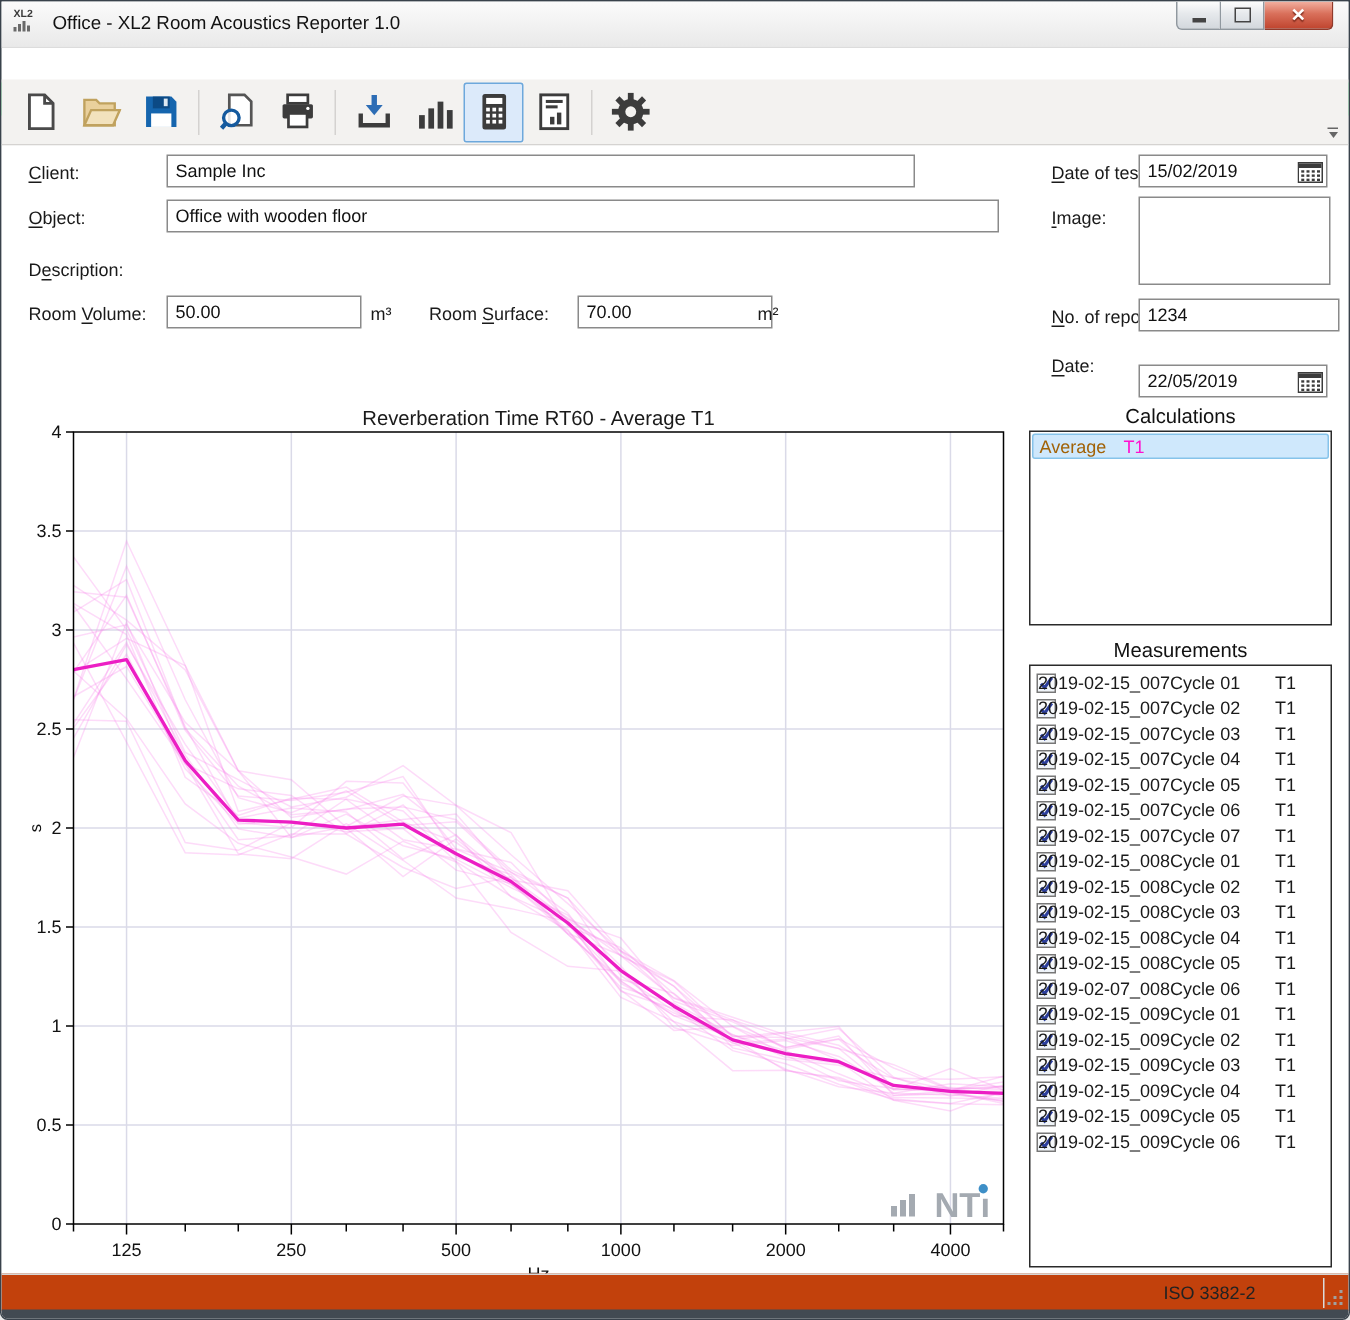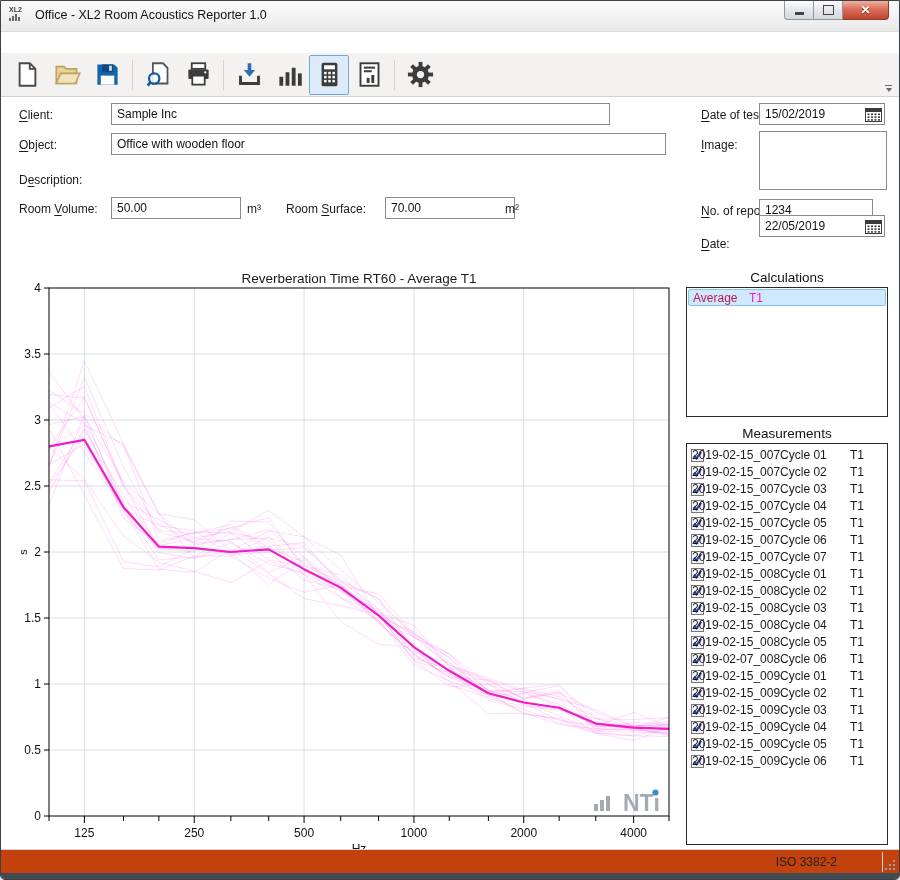--- a/index.html
+++ b/index.html
@@ -34,21 +34,21 @@
   
   .content{position:absolute;left:0;top:96px;right:0;height:752px;background:#fff;}
   .lbl{position:absolute;white-space:nowrap;}
   .field{position:absolute;height:22px;border:1px solid #8a8a8a;background:#fff;font-family:"Liberation Sans",sans-serif;font-size:12px;padding:0 5px;box-sizing:border-box;color:#111;}
   .cal-btn{position:absolute;top:3px;right:3px;width:18px;height:16px;display:flex;align-items:center;justify-content:center;background:#fff;}
   .imgbox{position:absolute;border:1px solid #8a8a8a;background:#fff;}
   
   .panel-title{position:absolute;width:202px;text-align:center;font-size:13.5px;color:#111;}
   .listbox{position:absolute;border:1px solid #2a2a2a;background:#fff;box-sizing:border-box;overflow:hidden;}
   .calc-row{position:relative;height:17px;margin:1px;background:#cfe8fc;border:1px solid #86c3ea;border-radius:2px;box-sizing:border-box;}
-  .calc-name{position:absolute;left:4px;top:1px;color:#be185d;}
+  .calc-name{position:absolute;left:4px;top:1px;color:#a16207;}
   .calc-type{position:absolute;left:60px;top:1px;color:#ff10cf;}
   .meas-row{position:relative;height:17px;}
   .meas-row .cb{position:absolute;left:4px;top:2px;width:13px;height:13px;border:1px solid #777;background:linear-gradient(#fefefe,#eef3f8);box-sizing:border-box;}
   .meas-label{position:absolute;left:5px;top:1px;white-space:nowrap;}
   .meas-type{position:absolute;left:163px;top:1px;}
   
   .statusbar{position:absolute;left:0;top:848px;right:0;height:24px;background:#c2410c;border-top:1px solid #d6d6d6;}
   .status-text{position:absolute;right:62px;top:5px;color:#222;}
   .status-sep{position:absolute;right:16px;top:2px;bottom:2px;width:1px;background:#dadada;}
   .grip{position:absolute;right:4px;bottom:4px;width:2px;height:2px;background:#a0a0a0;box-shadow:0 -4px #a0a0a0,0 -8px #a0a0a0,-4px 0 #a0a0a0,-4px -4px #a0a0a0,-8px 0 #a0a0a0;}
@@ -230,23 +230,23 @@
               <rect x="6" y="12.1" width="2" height="1.6"></rect>
               <rect x="9.5" y="12.1" width="2" height="1.6"></rect>
               <rect x="13" y="12.1" width="2" height="1.6"></rect>
             </g>
           </svg>
         </span>
     </div>
     <span class="lbl" style="left:700px;top:41px"><u>I</u>mage:</span>
     <div class="imgbox" style="left:758px;top:34px;width:126px;height:57px"></div>
     <span class="lbl" style="left:700px;top:107px"><u>N</u>o. of report:</span>
-    <input class="field" style="left: 758px; top: 102px; width: 114px;" value="1234">
+    <input class="field" style="left: 758px; top: 102px; width: 134px;" value="1234">
     <span class="lbl" style="left:700px;top:140px"><u>D</u>ate:</span>
-    <div style="position:absolute;left:758px;top:118px;width:126px;height:22px">
+    <div style="position:absolute;left:758px;top:146px;width:126px;height:22px">
       <input class="field" style="left: 0px; top: 0px; width: 126px;" value="22/05/2019">
       <span class="cal-btn">
           <svg width="17" height="15" viewBox="0 0 17 15">
             <rect x="0.5" y="1.5" width="16" height="13" fill="#fff" stroke="#3c3c3c"></rect>
             <rect x="1" y="2" width="15" height="3" fill="#3c3c3c"></rect>
             <g fill="#3c3c3c">
               <rect x="2.5" y="6.5" width="2" height="1.6"></rect>
               <rect x="6" y="6.5" width="2" height="1.6"></rect>
               <rect x="9.5" y="6.5" width="2" height="1.6"></rect>
               <rect x="13" y="6.5" width="2" height="1.6"></rect>

